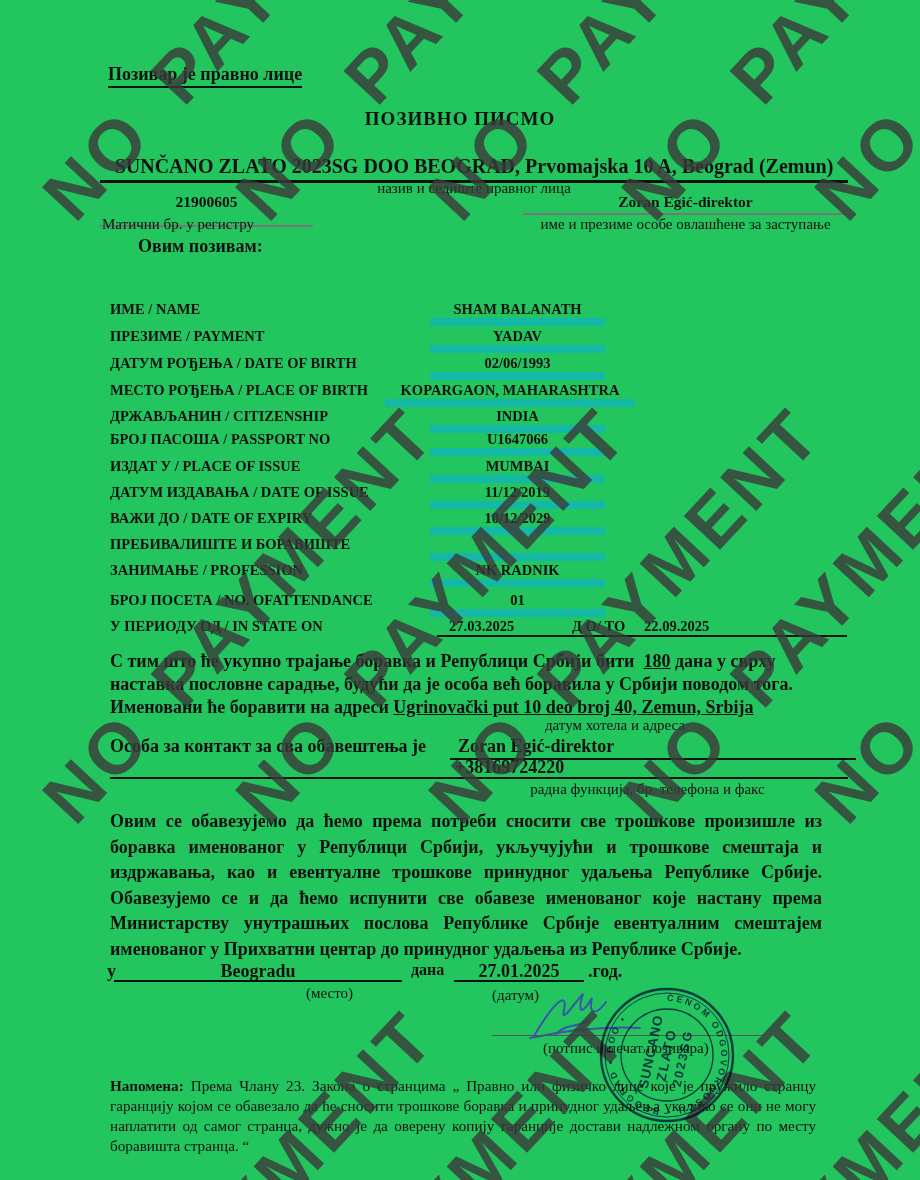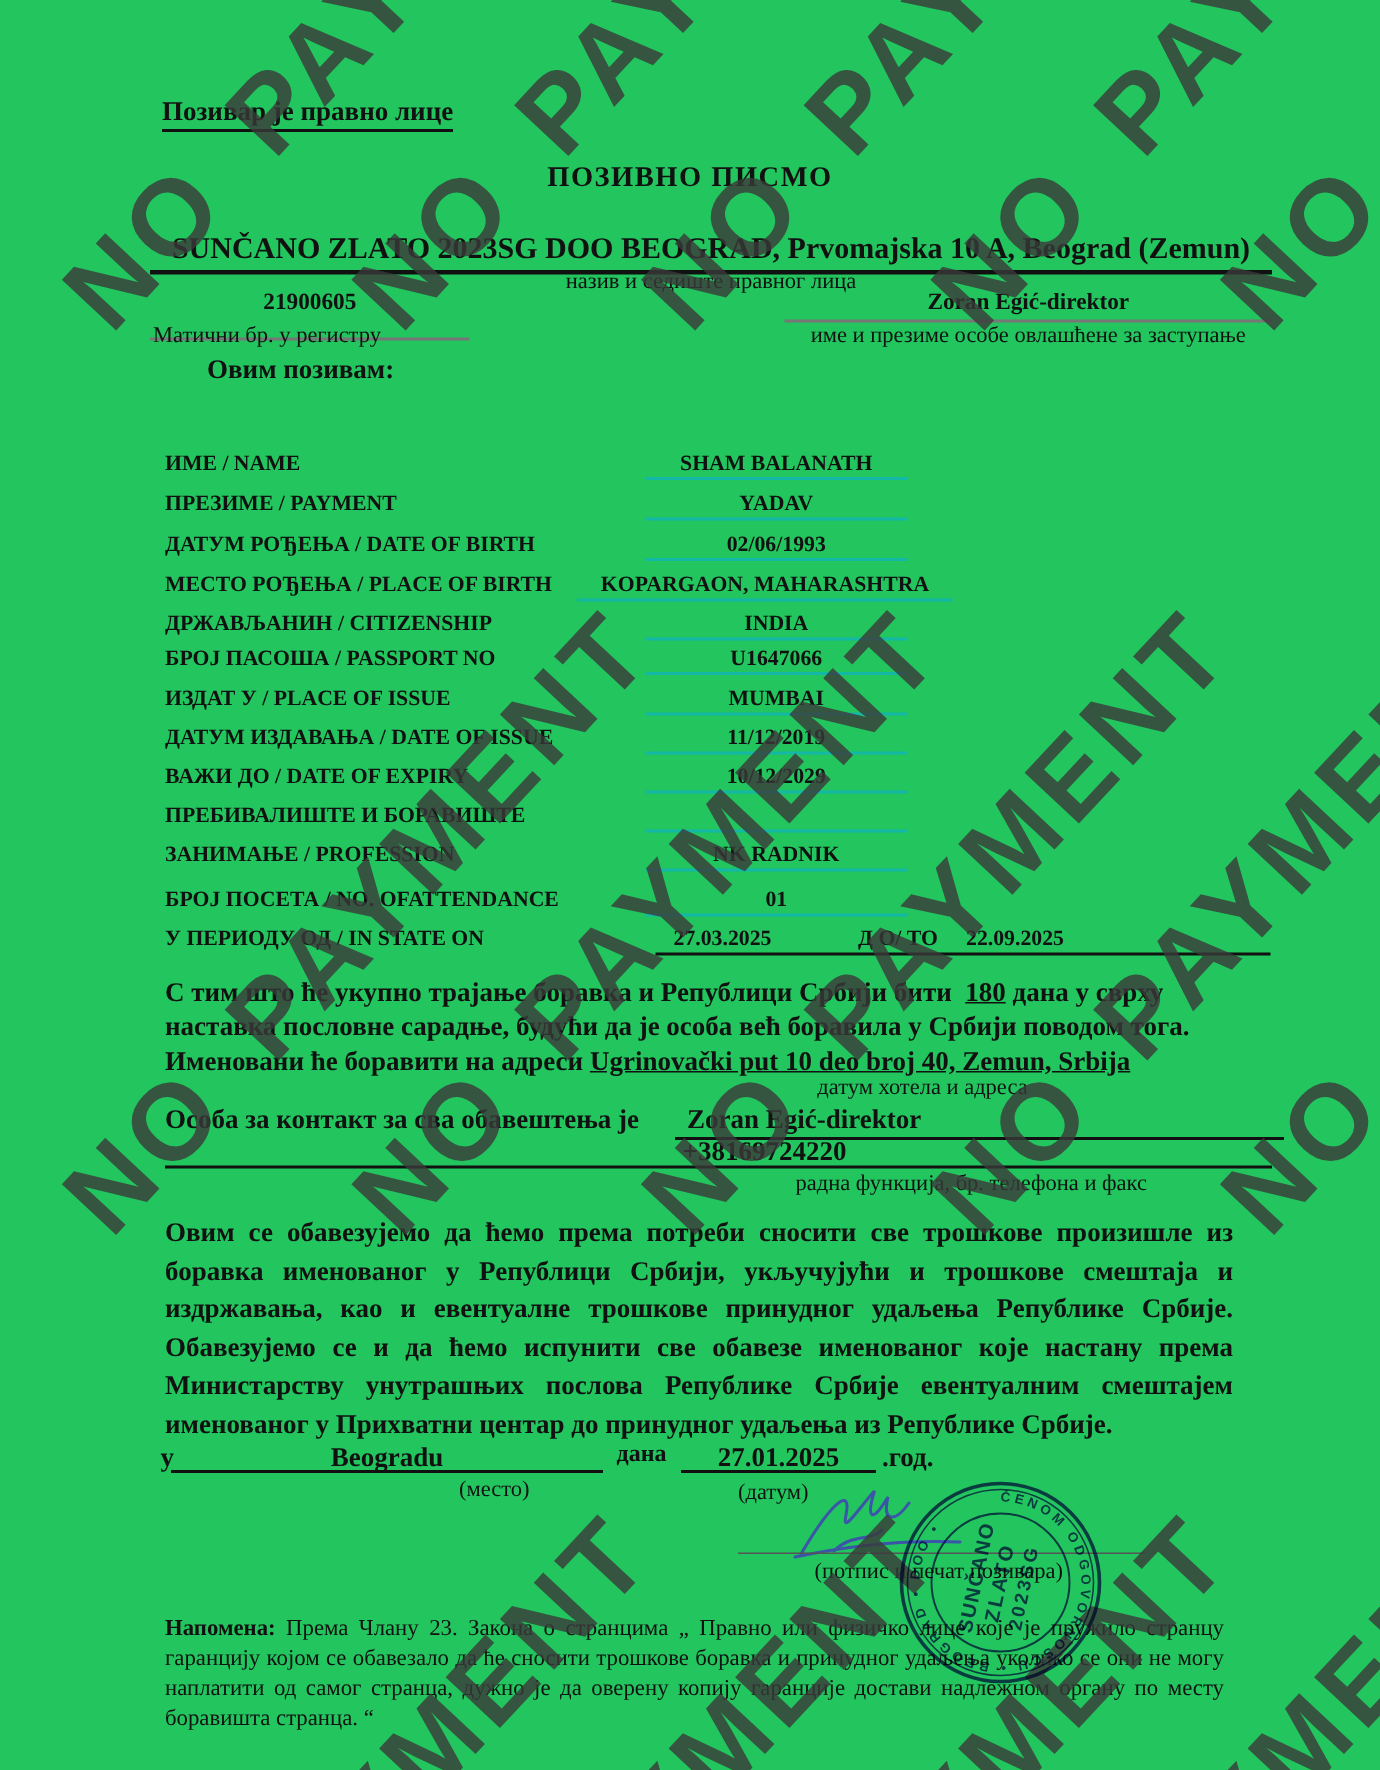--- a/index.html
+++ b/index.html
@@ -17,21 +17,21 @@
             border-bottom:2px solid #777;padding-bottom:14px;}
   .reg-caption{left:102px;top:216px;font-size:15px;}
   .rep-cell{left:523px;top:193px;width:325px;text-align:center;font-size:15.5px;font-weight:bold;
             border-bottom:2px solid #777;padding-bottom:2px;}
   .rep-caption{left:523px;top:216px;width:325px;text-align:center;font-size:15px;}
   .invite-lead{left:110px;top:236px;font-size:18px;font-weight:bold;margin-left:28px;}
   
   .form-row{position:absolute;left:0;top:0;width:920px;height:24px;}
   .form-label{position:absolute;left:110px;top:0;font-size:14.5px;font-weight:bold;white-space:nowrap;}
   .form-value{position:absolute;left:430px;top:0;width:175px;text-align:center;font-size:14.5px;font-weight:bold;
-              border-bottom:2px solid #14b8a6;height:17px;white-space:nowrap;}
+              border-bottom:8px solid #14b8a6;height:17px;white-space:nowrap;}
   .form-row.wide .form-value{left:385px;width:250px;}
   .period-row{position:absolute;left:0;top:618px;width:920px;height:24px;}
   .period-line{position:absolute;left:437px;top:0;width:410px;height:17px;border-bottom:2px solid #111;}
   .period-line span{position:absolute;top:0;font-size:14.5px;font-weight:bold;white-space:nowrap;}
   
   .stay{left:110px;top:650px;width:715px;font-size:18px;font-weight:bold;line-height:23px;}
   .stay u{text-decoration:underline;}
   .hotel-caption{left:535px;top:717px;width:160px;text-align:center;font-size:15px;font-weight:normal;}
   .contact-row{left:110px;top:736px;width:738px;font-size:18px;font-weight:bold;}
   .contact-name{position:absolute;left:340px;top:0;width:398px;border-bottom:2px solid #111;padding-bottom:1px;

